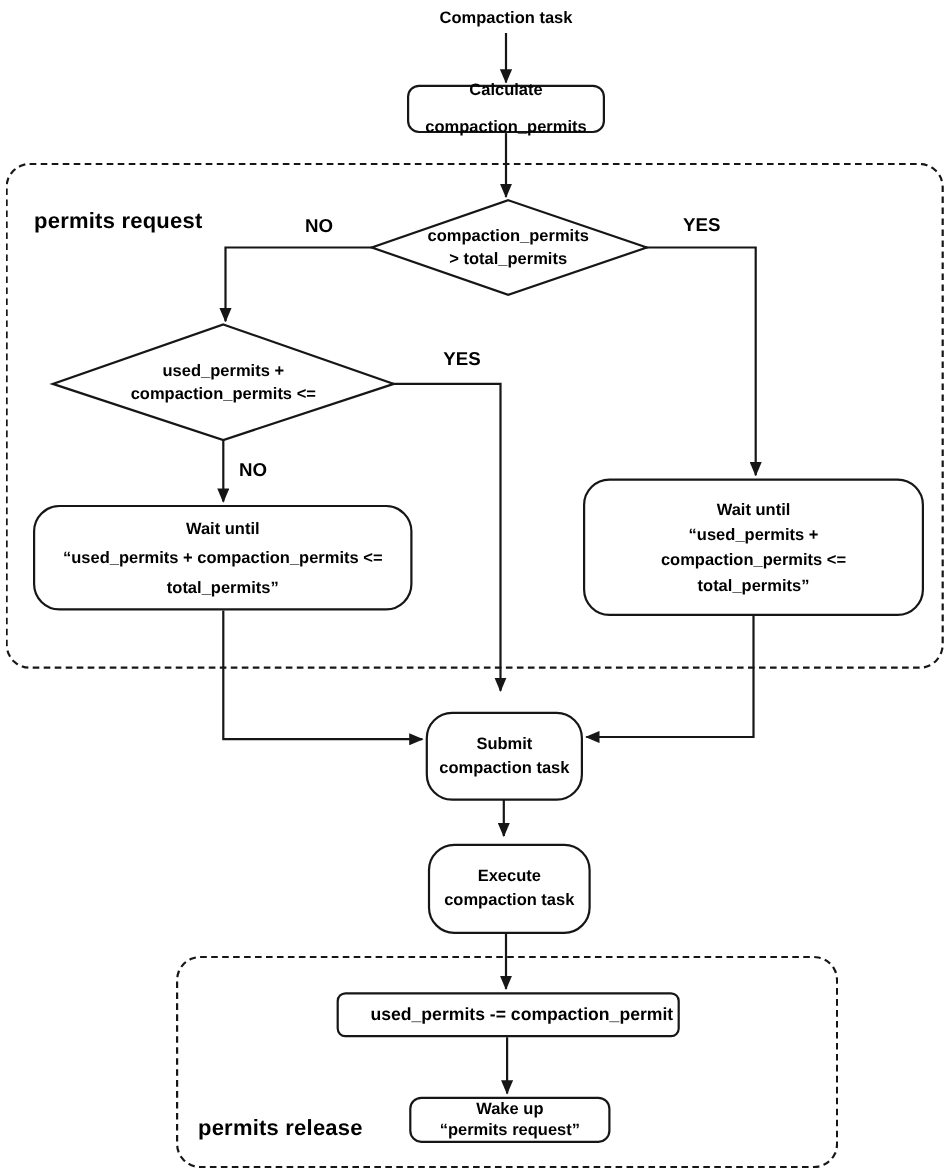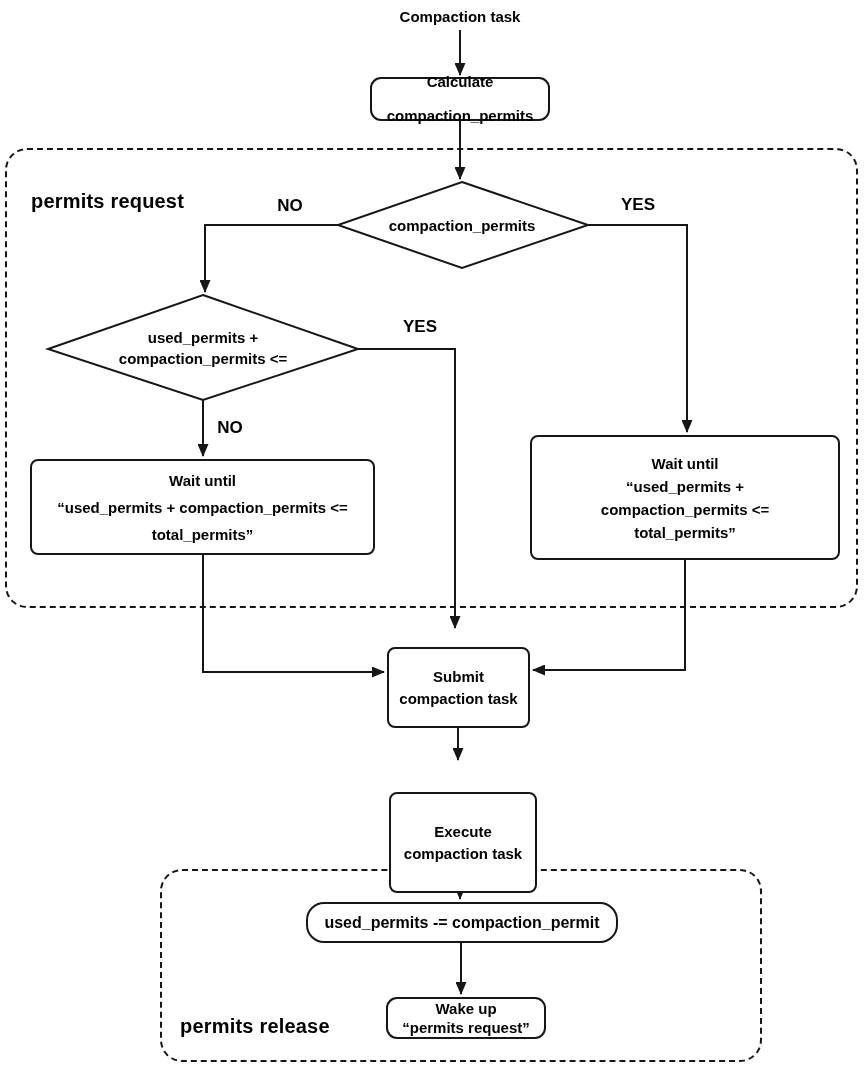--- a/index.html
+++ b/index.html
@@ -9,21 +9,21 @@
   }
   .canvas svg{position:absolute;left:0;top:0;z-index:3;}
   .dashed-box{
     position:absolute;border:2px dashed #161616;border-radius:22px;
     background:transparent;z-index:1;box-sizing:border-box;
   }
   .container-label{
     position:absolute;font-weight:700;font-size:20px;z-index:2;letter-spacing:0.2px;
   }
   .node{
-    position:absolute;border:2px solid #161616;border-radius:8px;background:#fff;
+    position:absolute;border:2px solid #161616;border-radius:24px;background:#fff;
     display:flex;flex-direction:column;justify-content:center;align-items:center;
     text-align:center;font-weight:700;font-size:15px;line-height:22px;
     z-index:4;box-sizing:border-box;padding:2px 4px;
   }
   .node.lh27{line-height:27px;}
   .node.lh23{line-height:23px;font-size:15px;}
   .node.single{font-size:16px;}
   .diamond-text{
     position:absolute;display:flex;flex-direction:column;justify-content:center;
     text-align:center;font-weight:700;font-size:15px;line-height:21px;z-index:5;
@@ -93,36 +93,37 @@
     <div>“used_permits +</div>
     <div>compaction_permits &lt;=</div>
     <div>total_permits”</div>
   </div>
 
   <div class="node" style="left:387px;top:631px;width:143px;height:81px;margin-top:16px;">
     <div>Submit</div>
     <div>compaction task</div>
   </div>
 
-  <div class="node" style="left:389px;top:792px;width:148px;height:101px;">
+  <div class="node" style="left:389px;top:767px;width:148px;height:82px;">
     <div>Execute</div>
     <div>compaction task</div>
   </div>
 
-  <div class="node single" style="left:306px;top:902px;width:312px;height:41px;border-radius:18px;">
+  <div class="node single" style="left:306px;top:902px;width:312px;height:41px;border-radius:8px;align-items:flex-end;">
     <div>used_permits -= compaction_permit</div>
   </div>
 
-  <div class="node" style="left:372px;top:997px;width:160px;height:42px;border-radius:11px;line-height:19px;margin-left:14px;">
+  <div class="node" style="left:372px;top:997px;width:183px;height:42px;border-radius:11px;line-height:19px;">
     <div>Wake up</div>
     <div>“permits request”</div>
   </div>
 
   <div class="diamond-text" style="left:362px;top:192px;width:200px;height:66px;">
     <div>compaction_permits</div>
+    <div>&gt; total_permits</div>
   </div>
 
   <div class="diamond-text" style="left:93px;top:312px;width:220px;height:72px;">
     <div>used_permits +</div>
     <div>compaction_permits &lt;=</div>
   </div>
 
 </div>
 
 </body></html>

